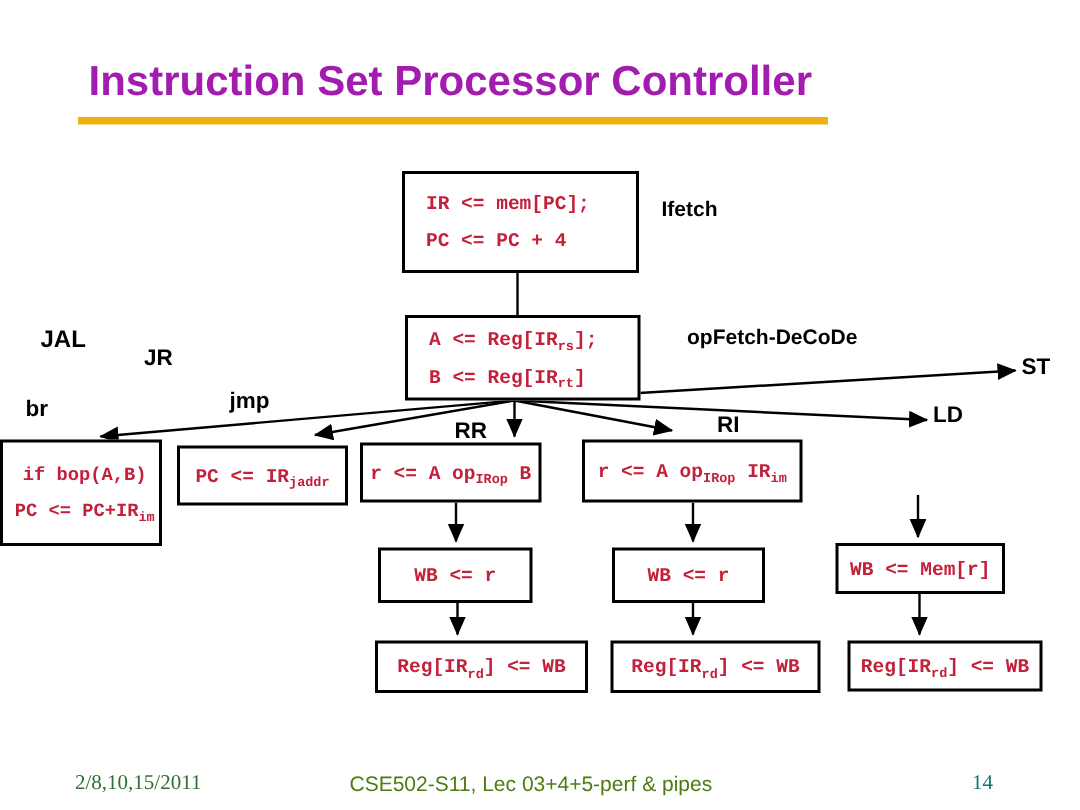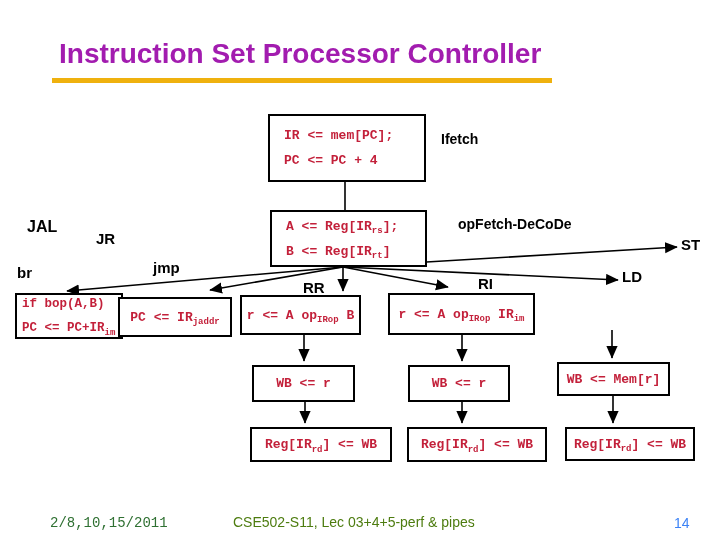--- a/index.html
+++ b/index.html
@@ -25,21 +25,21 @@
   .code {
     font-family:"Liberation Mono","DejaVu Sans Mono",monospace;
     font-weight:bold; color:#C3203A; font-size:13px; white-space:pre; line-height:25px;
   }
   .code sub { font-size:9px; line-height:0;margin-top:27px; }
   .left-pad .code { padding-left:14px; }
   .center .code { text-align:center; }
 
   .box-ifetch  { left:268px; top:114px; width:158px; height:68px; }
   .box-opfetch { left:270px; top:210px; width:157px; height:57px; }
-  .box-branch  { left:15px;   top:293px; width:108px; height:46px; }
+  .box-branch  { left:0;   top:293px; width:108px; height:71px;text-align:center; }
   .box-branch .code { padding-left:5px; font-size:12.5px; line-height:24px; }
   .box-jump    { left:118px; top:297px; width:114px; height:40px; }
   .box-rr      { left:240px; top:295px; width:121px; height:40px; }
   .box-ri      { left:388px; top:293px; width:147px; height:42px; }
   .box-ld     { left:545px; top:288px; width:138px; height:42px; }
   .box-wb-rr   { left:252px; top:365px; width:103px; height:37px; }
   .box-wb-ri   { left:408px; top:365px; width:102px; height:37px; }
   .box-wb-ld   { left:557px; top:362px; width:113px; height:34px; }
   .box-reg-rr  { left:250px; top:427px; width:142px; height:35px; }
   .box-reg-ri  { left:407px; top:427px; width:140px; height:35px; }
@@ -52,29 +52,29 @@
   .lbl-jr  { left:96px;  top:230px; }
   .lbl-br  { left:17px;  top:264px; }
   .lbl-jmp { left:137px; top:259px;margin-left:16px; }
   .lbl-rr  { left:303px; top:279px; }
   .lbl-ri  { left:478px; top:275px; }
   .lbl-ld  { left:622px; top:268px; }
   .lbl-st  { left:681px; top:236px; }
 
   .footer-date {
     position:absolute; left:50px; top:515px;
-    font-family:Liberation Mono, monospace; font-size:14px; color:#2F7032;
+    font-family:Liberation Serif, serif; font-size:14px; color:#2F7032;
   }
   .footer-course {
     position:absolute; left:233px; top:514px;
     font-size:14px; color:#4d7c0f;
   }
   .footer-page {
-    position:absolute; left:674px; top:515px;
-    font-family:Liberation Sans, sans-serif; font-size:14px; color:#3b82f6;
+    position:absolute; left:648px; top:515px;
+    font-family:Liberation Serif, serif; font-size:14px; color:#0f766e;
   }
 </style>
 </head>
 <body>
 
 <div class="slide">
 
   <div class="title">Instruction Set Processor Controller</div>
   <div class="title-underline"></div>
 

